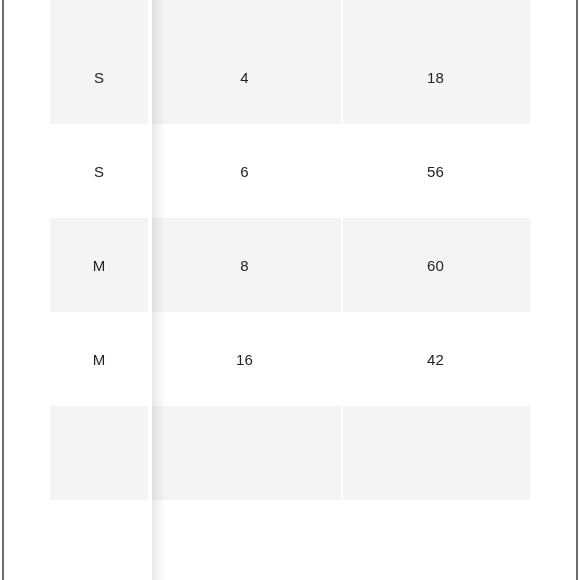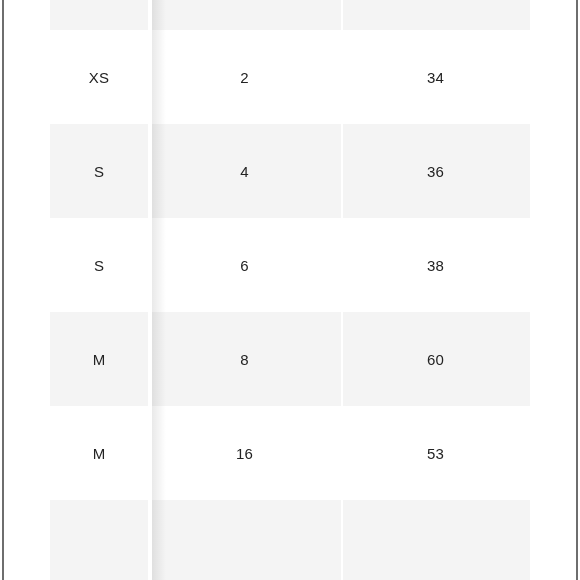--- a/index.html
+++ b/index.html
@@ -124,48 +124,43 @@
 
     <table class="size-table">
       <tbody>
 
         <tr class="shaded">
           <td class="col-size">XS</td>
           <td class="col-us">0</td>
           <td class="col-eu">32</td>
         </tr>
 
-        <tr class="plain">
-          <td class="col-size">XS</td>
-          <td class="col-us">2</td>
-          <td class="col-eu">34</td>
-        </tr>
 
         <tr class="shaded">
           <td class="col-size">S</td>
           <td class="col-us">4</td>
-          <td class="col-eu">36</td>
+          <td class="col-eu">18</td>
         </tr>
 
         <tr class="plain">
           <td class="col-size">S</td>
           <td class="col-us">6</td>
-          <td class="col-eu">38</td>
+          <td class="col-eu">56</td>
         </tr>
 
         <tr class="shaded">
           <td class="col-size">M</td>
           <td class="col-us">8</td>
           <td class="col-eu">60</td>
         </tr>
 
         <tr class="plain">
           <td class="col-size">M</td>
           <td class="col-us">16</td>
-          <td class="col-eu">53</td>
+          <td class="col-eu">42</td>
         </tr>
 
         <tr class="shaded">
           <td class="col-size"></td>
           <td class="col-us"></td>
           <td class="col-eu"></td>
         </tr>
 
       </tbody>
     </table>

